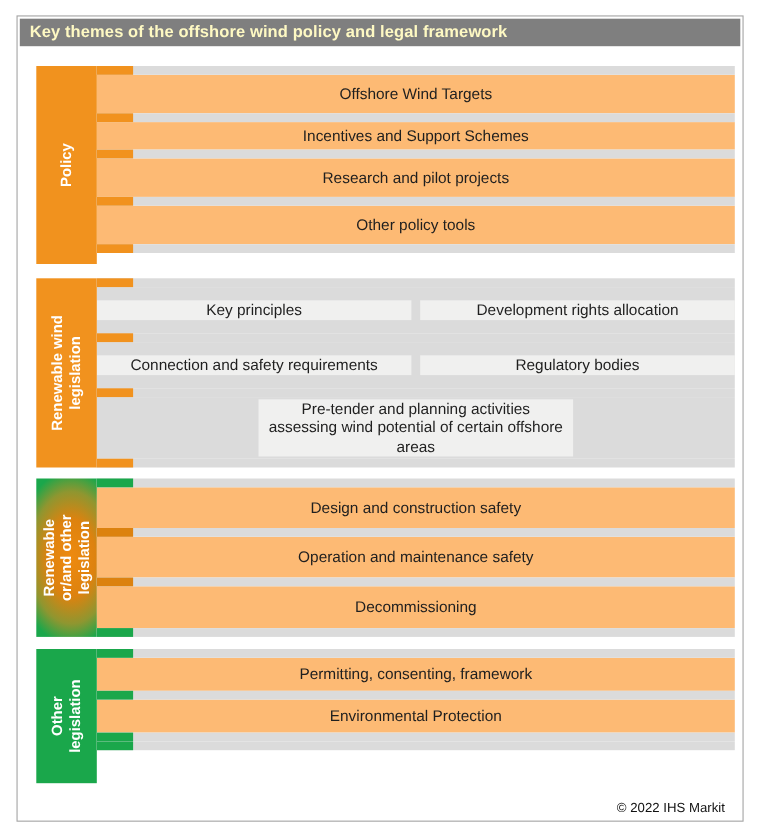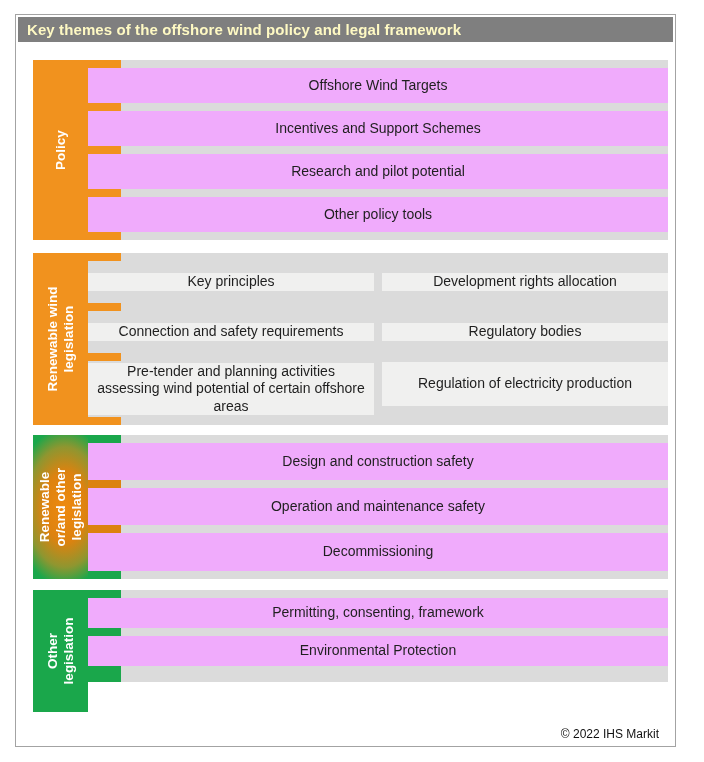--- a/index.html
+++ b/index.html
@@ -34,28 +34,28 @@
     color:#ffffff;font-weight:bold;font-size:13.5px;line-height:1.2;
     text-align:center;white-space:nowrap;
   }
   .content{flex:1;display:flex;flex-direction:column;}
   .band{height:8px;background:#dbdbdb;position:relative;flex:0 0 8px;}
   .tooth{position:absolute;left:0;top:0;width:33px;height:100%;}
   .tooth.orange{background:#f1921e;}
   .tooth.green{background:#1aa74b;}
   .tooth.orange-mid{background:#dc820f;}
   .row{
-    background:#f0abfc;display:flex;align-items:center;justify-content:center;
+    background:#fdba74;display:flex;align-items:center;justify-content:center;
     text-align:center;font-size:14px;color:#1f1f1f;line-height:1.22;
     padding:0 10px;box-sizing:border-box;
   }
   .row.split{background:#dbdbdb;padding:0;display:flex;gap:8px;}
   .cell{
     flex:0 0 286px;width:286px;background:#f0f0ef;display:flex;
-    align-items:center;justify-content:center;text-align:center;
+    justify-content:center;text-align:center;
     font-size:14px;line-height:1.22;padding:0 8px;box-sizing:border-box;
   }
   .cell.short{height:44px;align-self:flex-start;margin-top:1px;}
   .credit{
     position:absolute;top:712px;right:16px;font-size:12px;color:#111111;
   }
 </style>
 </head>
 <body>
 
@@ -72,28 +72,28 @@
     <div class="content">
       <div class="band">
           <div class="tooth orange"></div>
         </div>
       <div class="row" style="height:35px">
           <span>Offshore Wind Targets</span>
         </div>
       <div class="band">
           <div class="tooth orange"></div>
         </div>
+      <div class="row" style="height:25px">
+          <span>Incentives and Support Schemes</span>
+        </div>
+      <div class="band">
+          <div class="tooth orange"></div>
+        </div>
       <div class="row" style="height:35px">
-          <span>Incentives and Support Schemes</span>
-        </div>
-      <div class="band">
-          <div class="tooth orange"></div>
-        </div>
-      <div class="row" style="height:35px">
-          <span>Research and pilot potential</span>
+          <span>Research and pilot projects</span>
         </div>
       <div class="band">
           <div class="tooth orange"></div>
         </div>
       <div class="row" style="height:35px">
           <span>Other policy tools</span>
         </div>
       <div class="band">
           <div class="tooth orange"></div>
         </div>
@@ -129,23 +129,20 @@
         <div class="cell">
             <span>Regulatory bodies</span>
           </div>
       </div>
       <div class="band">
           <div class="tooth orange"></div>
         </div>
       <div class="row split" style="height:56px">
         <div class="cell">
             <span>Pre-tender and planning activities assessing wind potential of certain offshore areas</span>
-          </div>
-        <div class="cell short">
-            <span>Regulation of electricity production</span>
           </div>
       </div>
       <div class="band">
           <div class="tooth orange"></div>
         </div>
     </div>
   </div>
 
   <div class="section" style="top:420px;height:144px">
     <div class="side grad">

